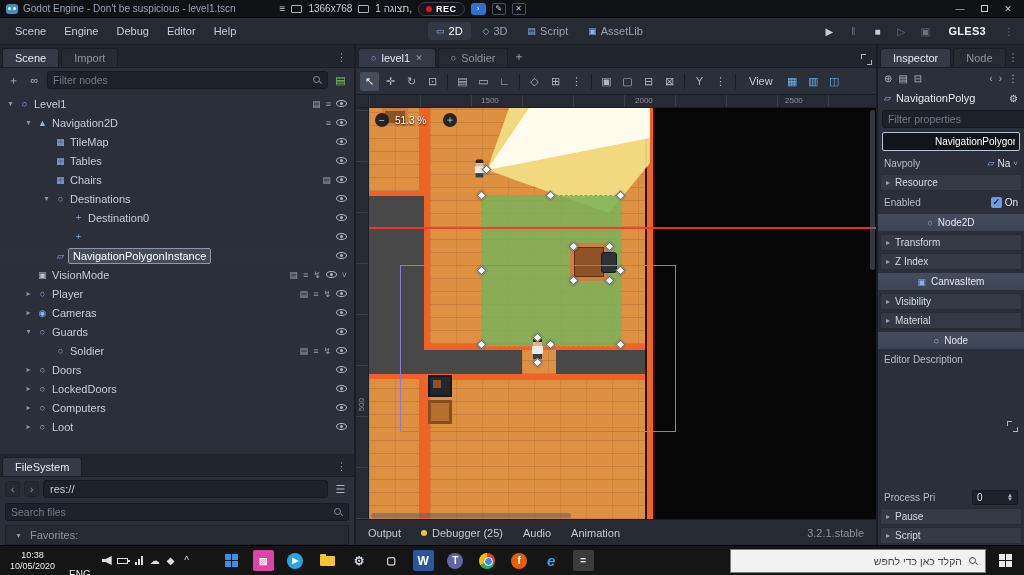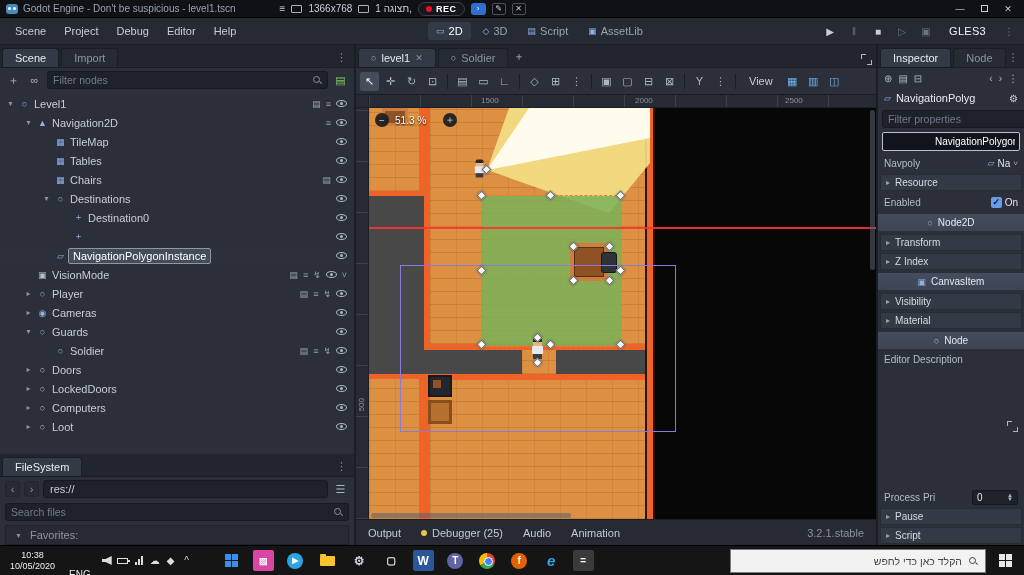--- a/index.html
+++ b/index.html
@@ -29,21 +29,21 @@
   .menubar{position:absolute;top:18px;left:0;right:0;height:27px;background:#262b33;border-bottom:1px solid #191d24;
     display:flex;align-items:center;padding:0 6px;}
   .menu-item{padding:3px 9px;color:#c7ccd6;border-radius:3px;}
   .workspaces{position:absolute;left:428px;display:flex;align-items:center;gap:4px;}
   .ws{display:flex;align-items:center;gap:4px;padding:3px 8px;color:#9aa2af;border-radius:3px;}
   .ws.active{color:#fff;background:#333945;}
   .ws .wsic{font-size:9px;color:#8fb0e8;}
   .playctrls{position:absolute;right:6px;display:flex;align-items:center;gap:6px;}
   .pc{width:18px;height:18px;display:flex;align-items:center;justify-content:center;color:#c7ccd6;font-size:10px;border-radius:3px;}
   .pc.dim{color:#6b7280;}
-  .renderer{color:#f0f2f5;font-weight:normal;padding:2px 8px;letter-spacing:.3px;}
+  .renderer{color:#f0f2f5;font-weight:bold;padding:2px 8px;letter-spacing:.3px;}
 
   
   .left-dock{position:absolute;top:45px;left:0;width:356px;bottom:30px;background:#2a2f39;display:flex;flex-direction:column;border-right:2px solid #1a1d24;}
   .right-dock{position:absolute;top:45px;right:0;width:148px;bottom:30px;background:#2a2f39;display:flex;flex-direction:column;border-left:2px solid #1a1d24;}
   .center{position:absolute;top:45px;left:356px;right:148px;bottom:30px;display:flex;flex-direction:column;}
   .tabbar{height:23px;background:#21252d;display:flex;align-items:flex-end;padding:0 2px;border-bottom:1px solid #191d24;flex:none;}
   .tab{padding:3px 12px;color:#8d939e;background:#262b33;border:1px solid #191d24;border-bottom:none;border-radius:3px 3px 0 0;margin-right:2px;display:flex;align-items:center;gap:5px;}
   .tab.active{background:#333945;color:#e8ebf0;}
   .dots{margin-left:auto;color:#8d939e;padding:0 5px 3px 0;}
 
@@ -210,21 +210,21 @@
       <span class="wc">—</span>
       <span class="wc">
           <span class="wc-max-glyph"></span>
         </span>
       <span class="wc">✕</span>
     </span>
   </div>
 
   <div class="menubar">
     <span class="menu-item">Scene</span>
-    <span class="menu-item">Project</span>
+    <span class="menu-item">Engine</span>
     <span class="menu-item">Debug</span>
     <span class="menu-item">Editor</span>
     <span class="menu-item">Help</span>
     <span class="workspaces">
       <span class="ws active">
           <span class="wsic">▭</span>
           <span>2D</span>
         </span>
       <span class="ws">
           <span class="wsic">◇</span>

